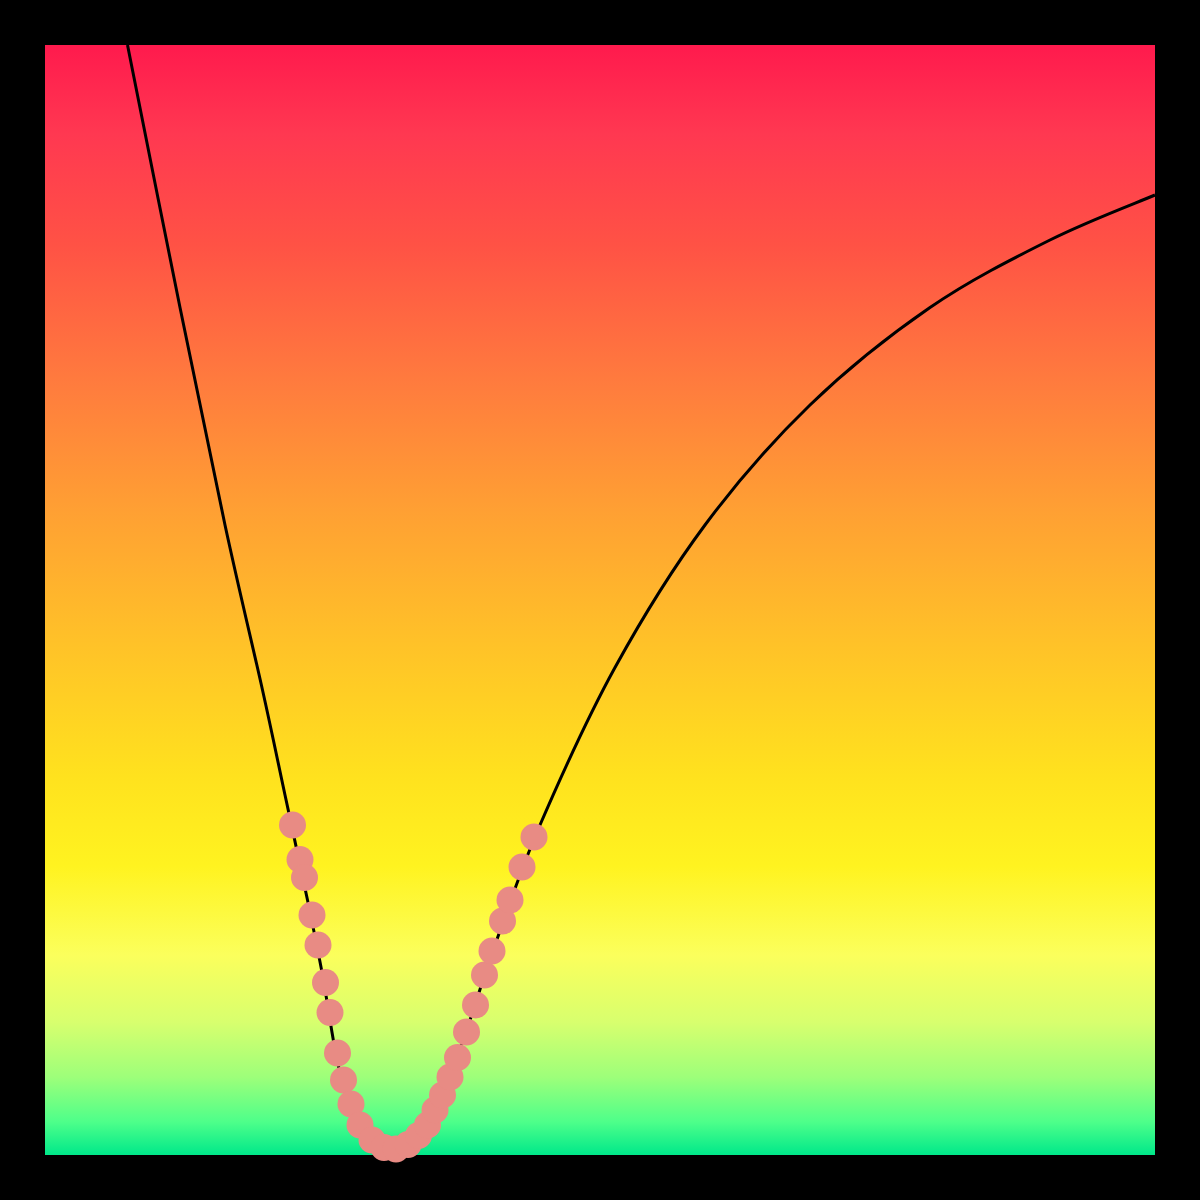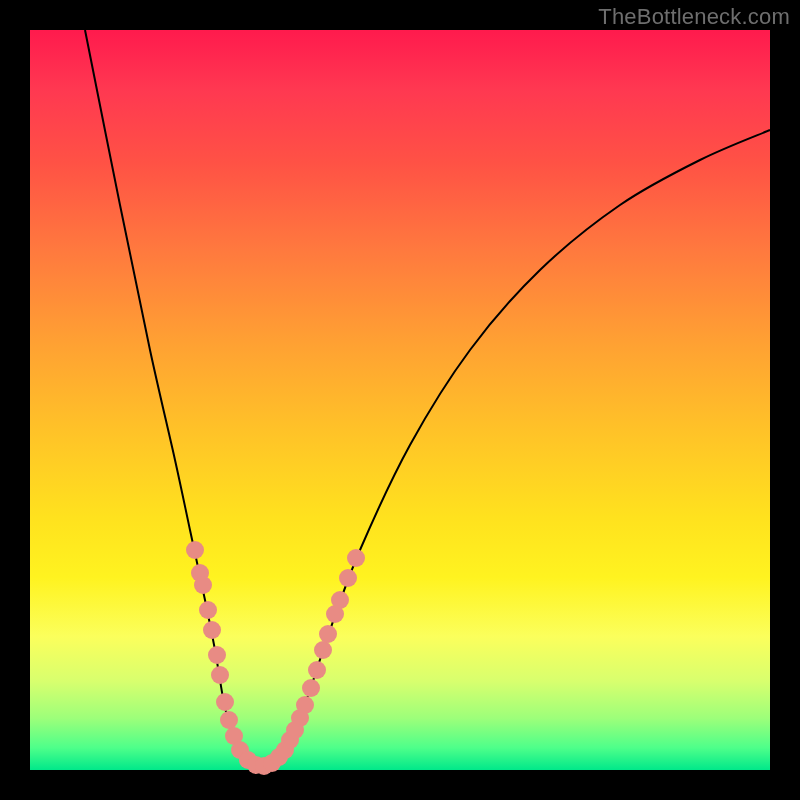--- a/index.html
+++ b/index.html
@@ -104,14 +104,13 @@
         <circle class="dot" cx="287" cy="640" r="9" fill="#e88b84"></circle>
         <circle class="dot" cx="293" cy="620" r="9" fill="#e88b84"></circle>
         <circle class="dot" cx="298" cy="604" r="9" fill="#e88b84"></circle>
         <circle class="dot" cx="305" cy="584" r="9" fill="#e88b84"></circle>
         <circle class="dot" cx="310" cy="570" r="9" fill="#e88b84"></circle>
         <circle class="dot" cx="318" cy="548" r="9" fill="#e88b84"></circle>
         <circle class="dot" cx="326" cy="528" r="9" fill="#e88b84"></circle>
       </g>
   </svg>
 
-  <div class="watermark">TheBottleneck.com</div>
 </div>
 
 </body></html>

